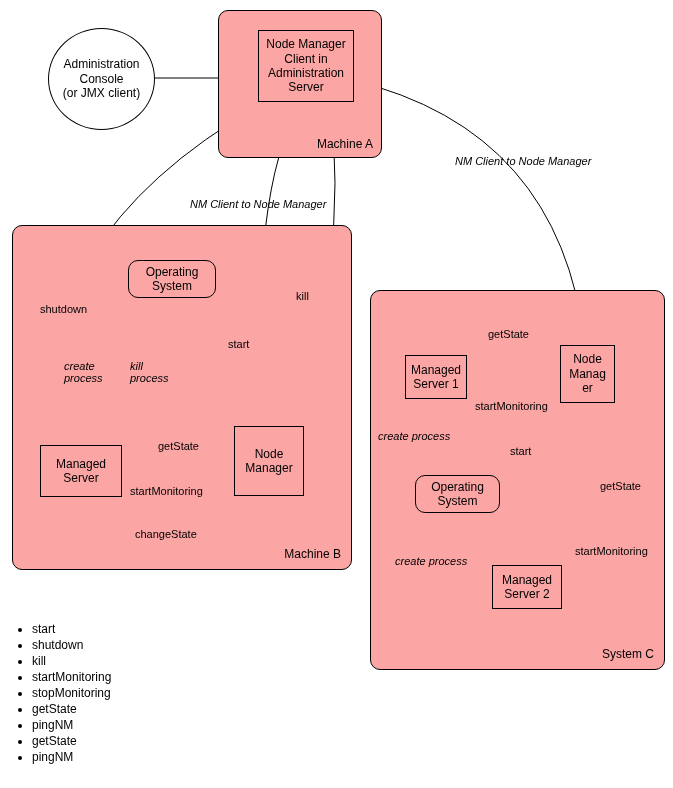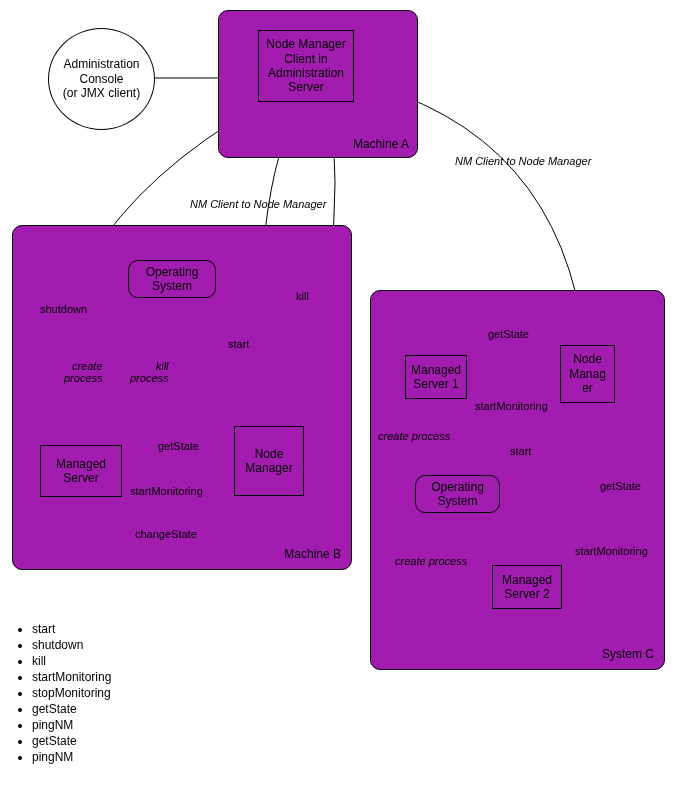--- a/index.html
+++ b/index.html
@@ -13,21 +13,21 @@
     background: #fff;
   }
   .canvas {
     position: relative;
     width: 673px;
     height: 788px;
   }
   .box {
     position: absolute;
     border: 1px solid #000;
-    background: #a21caf;
+    background: #fca5a5;
     text-align: center;
     display: flex;
     align-items: center;
     justify-content: center;
     padding: 4px;
     box-sizing: border-box;
     line-height: 1.2;
   }
   .rounded {
     border-radius: 10px;
@@ -47,21 +47,20 @@
     position: absolute;
     font-size: 12px;
   }
   .edge-label {
     position: absolute;
     font-size: 11px;
     white-space: nowrap;
   }
   .italic {
     font-style: italic;
-    text-align: right;
   }
   .key-block {
     position: absolute;
   }
   .key-title {
     font-style: italic;
     margin-bottom: 8px;
     line-height: 1.3;
   }
   ul.key-list {
@@ -133,21 +132,21 @@
 
     <path d="M 548 565 Q 595 500 590 402" fill="none" stroke="#000" stroke-width="1" marker-end="url(#arrow)"></path>
   </svg>
 
   <div class="circle" style="left:48px; top:28px; width:105px; height:100px;">
     <span style="white-space:pre-line;">Administration
 Console
 (or JMX client)</span>
   </div>
 
-  <div class="box rounded" style="left:218px; top:10px; width:200px; height:148px; justify-content:flex-end; align-items:flex-end; padding:6px;">
+  <div class="box rounded" style="left:218px; top:10px; width:164px; height:148px; justify-content:flex-end; align-items:flex-end; padding:6px;">
     <span class="machine-label" style="right:8px; bottom:6px;">Machine A</span>
   </div>
 
   <div class="box" style="left:258px; top:30px; width:96px; height:72px;">
     <span style="white-space:pre-line;">Node Manager
 Client in
 Administration
 Server</span>
   </div>
 

